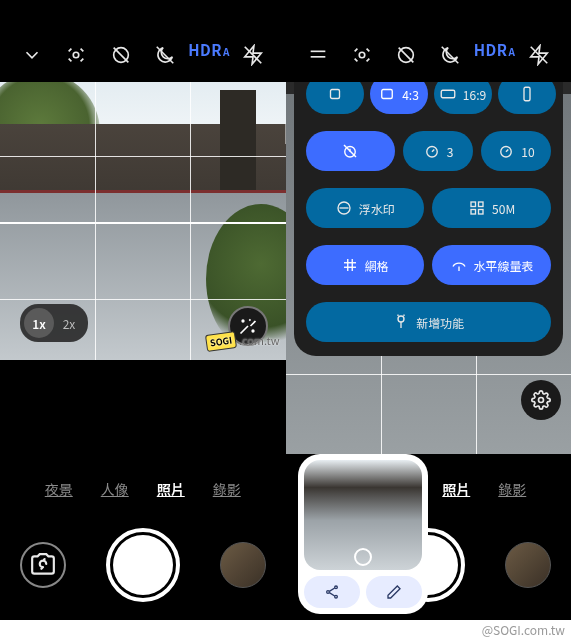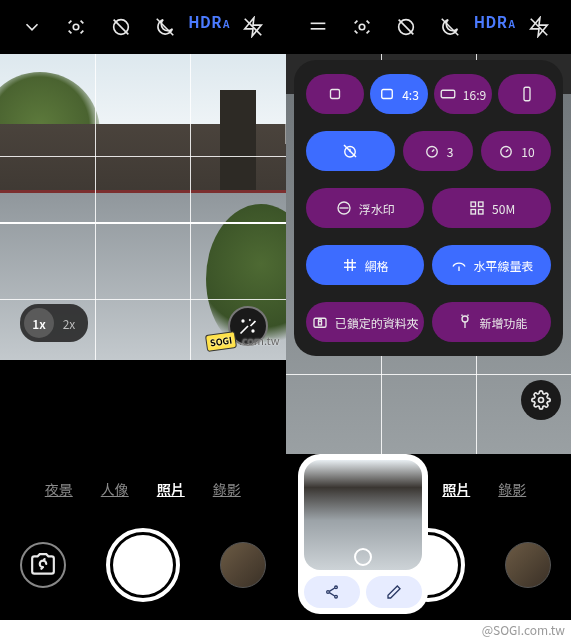--- a/index.html
+++ b/index.html
@@ -7,21 +7,21 @@
     width: 571px; height: 640px;
     background: #fff;
     font-family: -apple-system, "Noto Sans TC", sans-serif;
     overflow: hidden;
     position: relative;
   }
   .container { display: flex; width: 571px; height: 620px; }
   .pane { width: 285.5px; height: 620px; position: relative; background: #000; overflow: hidden; }
   .topbar {
     height: 54px; display: flex; align-items: center; justify-content: space-around;
-    padding: 0 10px; background: #000; position: relative; z-index: 5;
+    padding: 0 10px; background: #000; position: relative; z-index: 5; margin-top: 28px;
   }
   .tb-item {
     width: 32px; height: 32px; display: flex; align-items: center; justify-content: center;
     color: #e8e8e8; cursor: pointer;
   }
   .tb-item svg { width: 22px; height: 22px; stroke: currentColor; fill: none; stroke-width: 1.8; }
   .tb-hdr { color: #4b7bff; font-size: 15px; font-weight: 700; letter-spacing: 0.5px; display: flex; align-items: baseline; }
   .tb-hdr .sub { font-size: 10px; margin-left: 1px; }
 
   .viewfinder {
@@ -109,21 +109,21 @@
 
   
   .settings-panel {
     position: absolute; top: 60px; left: 8px; right: 8px;
     background: #1f1f1f; border-radius: 22px; padding: 14px 12px; z-index: 4;
     display: flex; flex-direction: column; gap: 17px;
   }
   .s-row { display: flex; gap: 8px; justify-content: space-between; }
   .s-row.four { gap: 6px; }
   .s-chip {
-    flex: 1; height: 40px; border-radius: 20px; background: #701a75;
+    flex: 1; height: 40px; border-radius: 20px; background: #0369a1;
     display: flex; align-items: center; justify-content: center; gap: 6px;
     color: #e8e8e8; font-size: 12px; cursor: pointer; white-space: nowrap;
   }
   .s-chip.small { flex: 0 0 auto; width: 58px; }
   .s-chip.active { background: #3d6cff; color: #fff; }
   .s-chip svg { width: 18px; height: 18px; stroke: currentColor; fill: none; stroke-width: 1.8; flex-shrink: 0; }
   .s-chip-txt { font-size: 12px; }
 
   
   .viewfinder2 {
@@ -398,28 +398,20 @@
         <div class="s-chip active">
           <svg viewBox="0 0 24 24">
               <path d="M4 14c3-6 13-6 16 0"></path>
               <line x1="12" y1="14" x2="12" y2="20"></line>
             </svg>
           <span class="s-chip-txt">水平線量表</span>
         </div>
       </div>
 
       <div class="s-row">
-        <div class="s-chip">
-          <svg viewBox="0 0 24 24">
-              <rect x="4" y="7" width="16" height="12" rx="2"></rect>
-              <rect x="10" y="11" width="4" height="5"></rect>
-              <path d="M10 11v-1a2 2 0 114 0v1"></path>
-            </svg>
-          <span class="s-chip-txt">已鎖定的資料夾</span>
-        </div>
         <div class="s-chip">
           <svg viewBox="0 0 24 24">
               <circle cx="12" cy="8" r="4"></circle>
               <line x1="12" y1="12" x2="12" y2="20"></line>
               <line x1="8" y1="4" x2="8" y2="2"></line>
               <line x1="16" y1="4" x2="16" y2="2"></line>
             </svg>
           <span class="s-chip-txt">新增功能</span>
         </div>
       </div>

